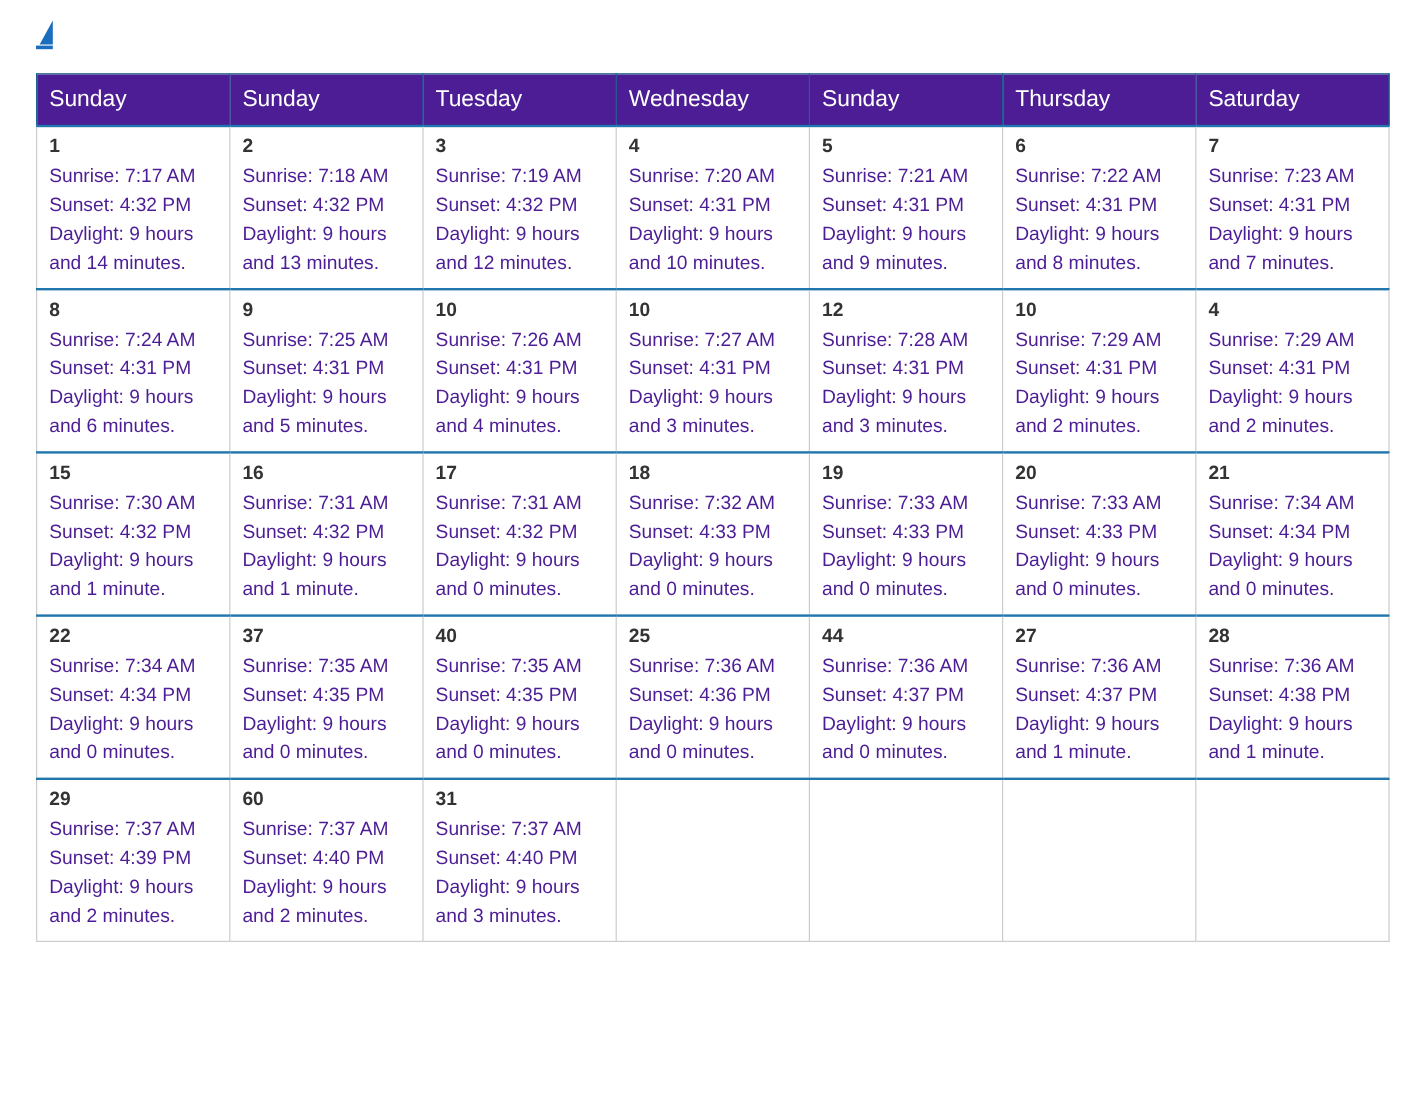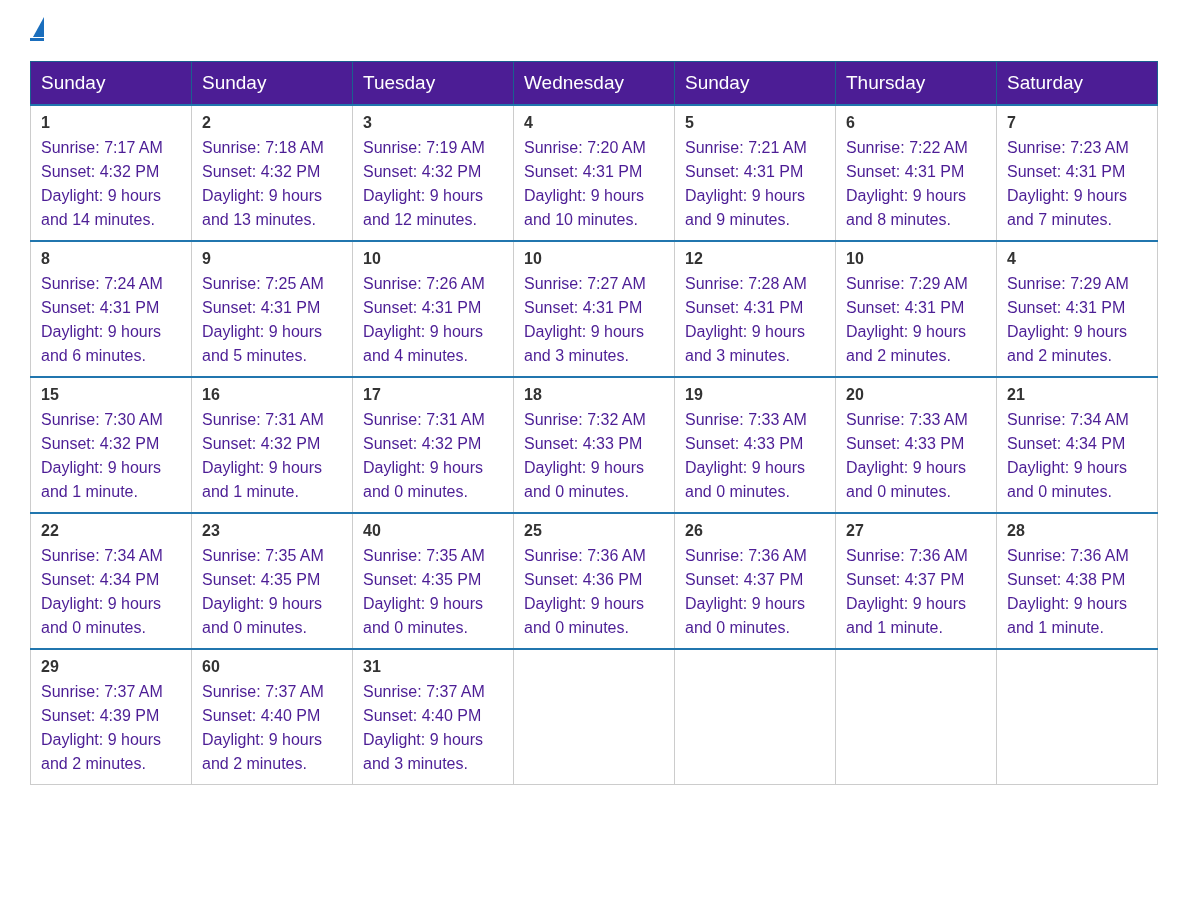--- a/index.html
+++ b/index.html
@@ -186,33 +186,33 @@
         <span class="day-number">21</span>
         <span class="day-info">Sunrise: 7:34 AM<br>Sunset: 4:34 PM<br>Daylight: 9 hours and 0 minutes.</span>
       </td>
       </tr>
       <tr>
         <td>
         <span class="day-number">22</span>
         <span class="day-info">Sunrise: 7:34 AM<br>Sunset: 4:34 PM<br>Daylight: 9 hours and 0 minutes.</span>
       </td>
         <td>
-        <span class="day-number">23</span>
+        <span class="day-number">37</span>
         <span class="day-info">Sunrise: 7:35 AM<br>Sunset: 4:35 PM<br>Daylight: 9 hours and 0 minutes.</span>
       </td>
         <td>
         <span class="day-number">40</span>
         <span class="day-info">Sunrise: 7:35 AM<br>Sunset: 4:35 PM<br>Daylight: 9 hours and 0 minutes.</span>
       </td>
         <td>
         <span class="day-number">25</span>
         <span class="day-info">Sunrise: 7:36 AM<br>Sunset: 4:36 PM<br>Daylight: 9 hours and 0 minutes.</span>
       </td>
         <td>
-        <span class="day-number">26</span>
+        <span class="day-number">44</span>
         <span class="day-info">Sunrise: 7:36 AM<br>Sunset: 4:37 PM<br>Daylight: 9 hours and 0 minutes.</span>
       </td>
         <td>
         <span class="day-number">27</span>
         <span class="day-info">Sunrise: 7:36 AM<br>Sunset: 4:37 PM<br>Daylight: 9 hours and 1 minute.</span>
       </td>
         <td>
         <span class="day-number">28</span>
         <span class="day-info">Sunrise: 7:36 AM<br>Sunset: 4:38 PM<br>Daylight: 9 hours and 1 minute.</span>
       </td>

